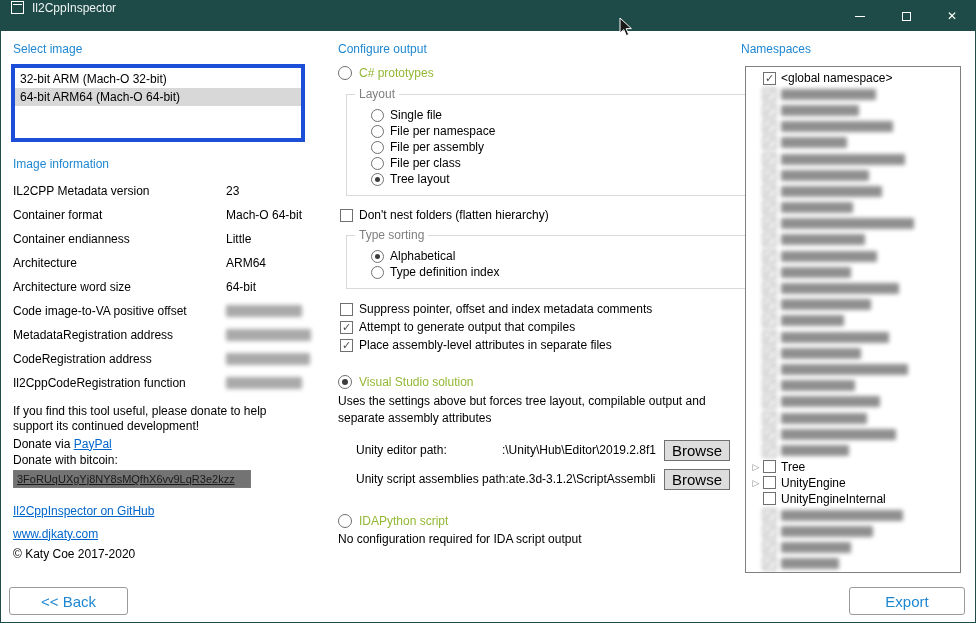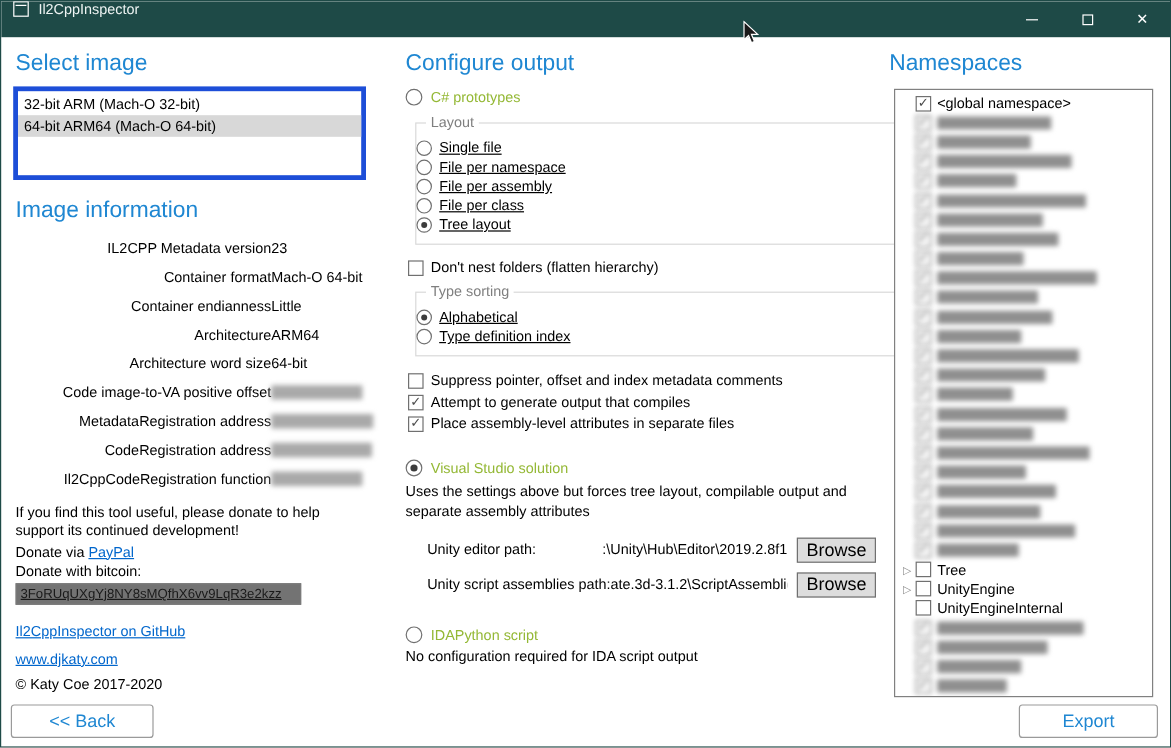--- a/index.html
+++ b/index.html
@@ -12,55 +12,55 @@
   .app-icon { width:13px; height:13px; border:1px solid #fff; margin-left:10px; position:relative; flex:none; }
   .app-icon::after { content:""; position:absolute; left:1px; top:2px; width:9px; height:1px; background:#fff; }
   .tb-title { font-size:12px; margin-left:8px; color:#eef4f3; }
   .tb-spacer { flex:1; }
   .win-btn { width:46px; height:30px; display:flex; align-items:center; justify-content:center; cursor:default; }
   .min-glyph { width:10px; height:1px; background:#fff; display:block; }
   .max-glyph { width:9px; height:9px; border:1px solid #fff; display:block; }
   .close-glyph { font-size:12px; color:#fff; }
 
   
-  .h-blue { font-size:19px; color:#1f87d2; }
+  .h-blue { font-size:12px; color:#1f87d2; }
   .link { color:#0066cc; text-decoration:underline; cursor:pointer; font-size:12px; }
   .blur-bar { display:inline-block; height:12px; background:#a9a9a9; border-radius:1px; filter:blur(2px); }
   .radio { width:13px; height:13px; border:1px solid #707070; border-radius:50%; background:#fff; position:relative; flex:none; }
   .radio.big { width:14px; height:14px; }
   .radio.on::after { content:""; position:absolute; left:3px; top:3px; width:5px; height:5px; border-radius:50%; background:#3c3c3c; }
   .radio.big.on::after { left:3px; top:3px; width:6px; height:6px; }
   .check { width:13px; height:13px; border:1px solid #707070; background:#fff; flex:none; font-size:11px; line-height:11px; text-align:center; color:#4d4d4d; }
   .opt-text { margin-left:6px; }
 
   
   .col-left { position:absolute; left:8px; top:30px; width:302px; }
   .col-left .h-blue { margin:11px 0 8px 4px; }
   .listbox { margin-left:2px; width:294px; height:78px; border:4px solid #1d4ed8; background:#fff; padding-top:2px; }
   .lb-item { font-size:12px; padding:2px 5px; }
   .lb-item.sel { background:#d8d8d8; }
   .col-left .h2 { margin-top:15px; }
-  .info-table { margin-top:8px;text-align:right; }
+  .info-table { margin-top:8px; }
   .info-row { display:flex; align-items:center; height:24px; padding-left:4px; font-size:12px; }
   .info-label { width:213px; flex:none; }
   .donate-text { font-size:12px; margin:9px 4px 0; line-height:1.28; width:292px; }
   .donate-line { font-size:12px; margin:2px 4px 0; }
   .btc-input { margin:3px 0 0 4px; width:238px; border:1px solid #7a7a7a; font-size:11px; font-family:"Liberation Sans",sans-serif; padding:2px 3px; color:#1a1a1a; background:#737373;text-decoration:underline; }
   .links-block { margin:10px 4px 0; line-height:1.45; }
   .copyright { font-size:12px; margin-top:2px; }
   .nav-btn { position:absolute; height:28px; background:#fff; border:1px solid #9a9a9a; border-radius:3px; color:#1f87d2; font-size:15px; font-family:"Liberation Sans",sans-serif; cursor:pointer; }
   .back-btn { left:8px; bottom:7px; width:119px; }
   .export-btn { right:10px; bottom:7px; width:116px; }
 
   
   .col-mid { position:absolute; left:337px; top:30px; width:398px; }
   .col-mid .h-blue { margin-top:11px; }
   .green-radio-row { display:flex; align-items:center; margin-top:10px; }
   .green-label { font-size:12px; color:#94b835; margin-left:7px; }
-  .groupbox { position:relative; border:1px solid #d9d9d9; margin:14px 0 0 8px; width:452px; padding:12px 0 8px 0;text-decoration:underline; }
+  .groupbox { position:relative; border:1px solid #d9d9d9; margin:14px 0 0 8px; width:452px; padding:12px 0 8px 24px; }
   .gb-label { position:absolute; top:-8px; left:8px; background:#fff; padding:0 4px; font-size:12px; color:#7f7f7f; }
   .opt-row { display:flex; align-items:center; height:16px; font-size:12px; }
   .cb-standalone { display:flex; align-items:center; margin:12px 0 0 2px; font-size:12px; }
   .gb-ts { margin-top:13px; }
   .cb-list { margin-top:12px; }
   .cb-list .opt-row { height:16px; margin:0 0 2px 2px; }
   .vs-row { margin-top:22px; }
   .vs-desc { font-size:12px; margin-top:4px; width:394px; line-height:1.45; }
   .path-row { display:flex; align-items:center; margin:12px 0 0 18px; width:374px; font-size:12px; }
   .path-row.row2 { margin-top:8px; }

